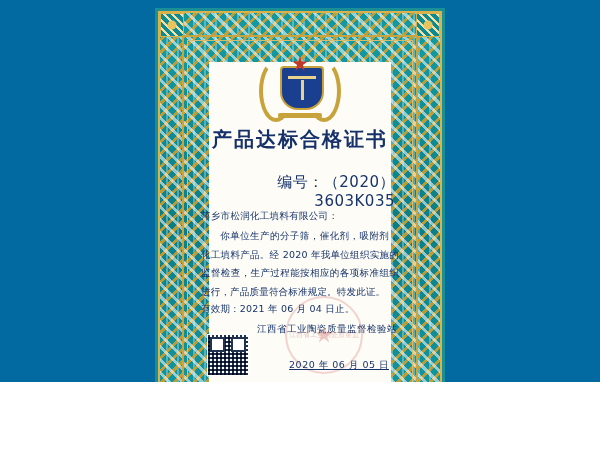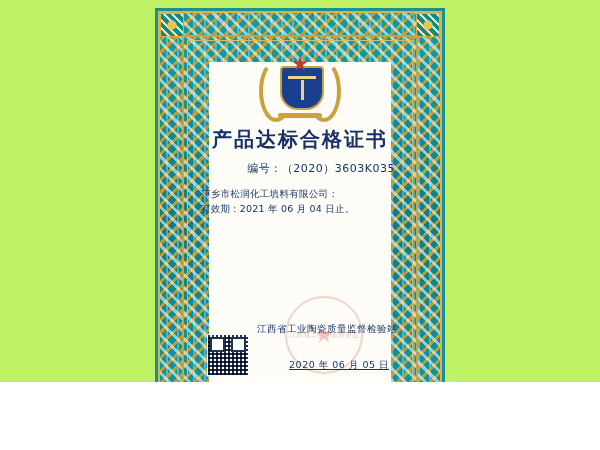--- a/index.html
+++ b/index.html
@@ -9,21 +9,21 @@
     height: 450px;
     background: #ffffff;
     font-family: "DejaVu Sans", "Liberation Sans", sans-serif;
   }
 
   
   #page {
     position: relative;
     width: 600px;
     height: 382px;
-    background: #bef264;
+    background: #0369a1;
     overflow: hidden;
   }
 
   
   #cert {
     position: absolute;
     left: 155px;
     top: 8px;
     width: 290px;
     height: 434px;
@@ -177,30 +177,29 @@
     font-family: "DejaVu Serif", "Liberation Serif", serif;
     font-weight: bold;
     font-size: 20px;
     letter-spacing: 2px;
     color: #16306a;
     margin-top: 8px;
   }
 
   .cert-number {
     text-align: right;
-    font-size: 11px;
-    color: #17336b;
-    margin-top: 8px;
+    font-size: 15px;
+    color: #17336b;
+    margin-top: 20px;
     padding-right: 4px;
     letter-spacing: 0.5px;
   }
 
   .recipient {
     font-size: 9.5px;
-    margin-top: 12px;
     color: #17336b;
     letter-spacing: 0.3px;
   }
 
   .body-text {
     font-size: 9.5px;
     line-height: 1.95;
     margin-top: 4px;
     color: #17336b;
     text-align: justify;
@@ -326,20 +325,23 @@
       </div>
 
       <div class="cert-title">产品达标合格证书</div>
 
       <div class="cert-number">
         <span>编号：</span><span>（2020）3603K035</span>
       </div>
 
       <div class="recipient">萍乡市松润化工填料有限公司：</div>
 
+      <div class="body-text">
+        <span class="indent"></span><span>你单位生产的分子筛，催化剂，吸附剂，化工填料产品。经 2020 年我单位组织实施的监督检查，生产过程能按相应的各项标准组织进行，产品质量符合标准规定。特发此证。</span>
+      </div>
 
       <div class="valid-line">有效期：2021 年 06 月 04 日止。</div>
 
       <div class="footer">
         <div class="qr"></div>
         <div class="issuer">江西省工业陶瓷质量监督检验站</div>
         <div class="seal">
           <div class="seal-text">江西省工业陶瓷质量监督检验站</div>
         </div>
         <div class="issue-date">2020 年 06 月 05 日</div>

